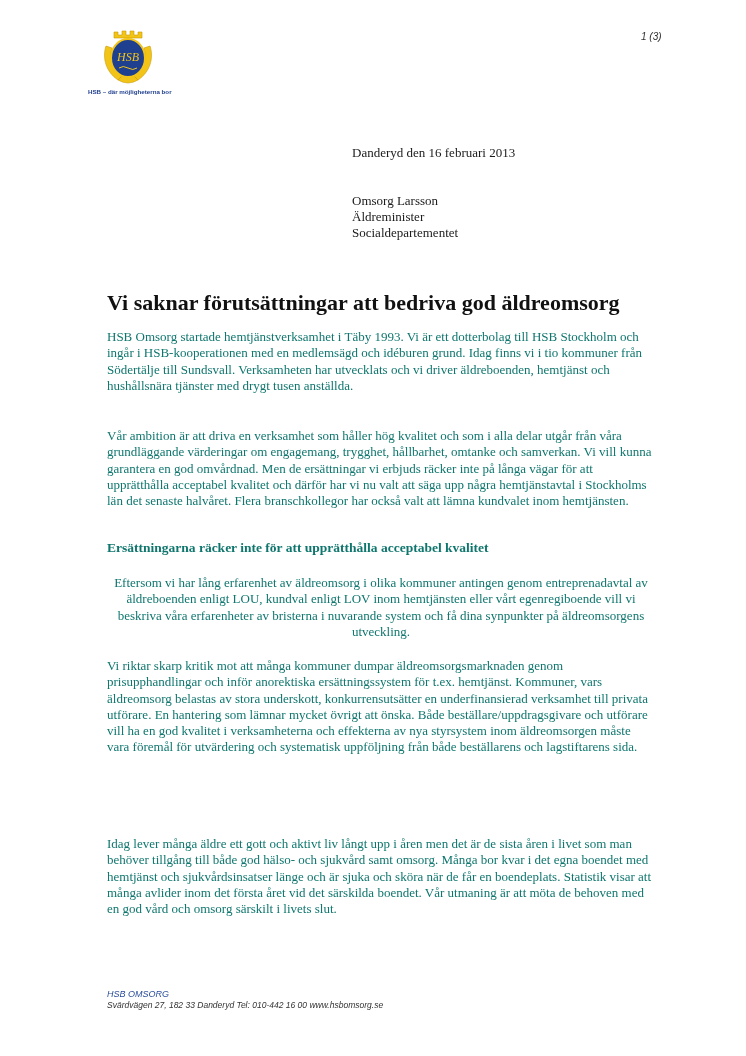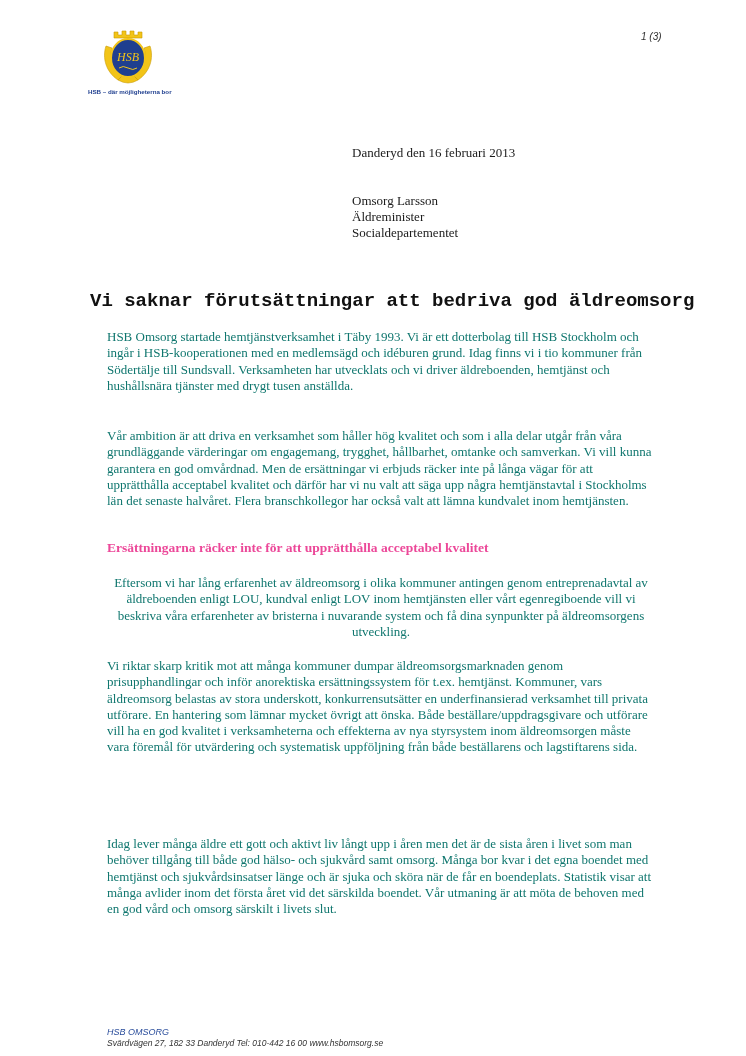--- a/index.html
+++ b/index.html
@@ -9,27 +9,27 @@
     .logo { position: absolute; left: 88px; top: 28px; width: 80px; height: 80px; }
     .logo svg { position: absolute; left: 12px; top: 0; }
     .logo-tagline { position: absolute; left: 0; top: 60px; font-family: "Liberation Sans", sans-serif; font-size: 6.2px; font-weight: bold; color: #1f3f8f; white-space: nowrap; }
 
     .page-number { position: absolute; left: 621px; top: 31px; font-family: "Liberation Sans", sans-serif; font-style: italic; font-size: 10px; color: #333; margin-left: 20px; }
 
     .addr { position: absolute; left: 352px; font-family: "Liberation Serif", serif; font-size: 13px; color: #1a1a1a; line-height: 16px; }
     .date { top: 145px; }
     .recipient { top: 193px; }
 
-    .title { position: absolute; left: 90px; top: 290px; font-family: Liberation Mono, monospace; font-weight: bold; font-size: 19px; color: #111; white-space: nowrap; }
+    .title { position: absolute; left: 107px; top: 290px; font-family: Liberation Serif, serif; font-weight: bold; font-size: 22px; color: #111; white-space: nowrap; }
 
     .para { position: absolute; left: 107px; width: 548px; font-family: "Liberation Serif", serif; font-size: 13px; line-height: 16.3px; color: #0f766e; margin: 0; }
-    .h2 { position: absolute; left: 107px; font-family: "Liberation Serif", serif; font-weight: bold; font-size: 13.5px; color: #ec4899; white-space: nowrap; }
+    .h2 { position: absolute; left: 107px; font-family: "Liberation Serif", serif; font-weight: bold; font-size: 13.5px; color: #0f766e; white-space: nowrap; }
 
     .footer { position: absolute; left: 107px; top: 989px; font-family: "Liberation Sans", sans-serif; font-style: italic; font-size: 8.5px; line-height: 11px; }
-    .footer .org { color: #2a4d9b; font-size: 9px; margin-top: 38px; }
+    .footer .org { color: #2a4d9b; font-size: 9px; }
     .footer .contact { color: #333; }
   </style>
 </head>
 <body>
 
 <div class="page">
 
   <div class="logo">
     <svg width="56" height="58" viewBox="0 0 56 58">
 

